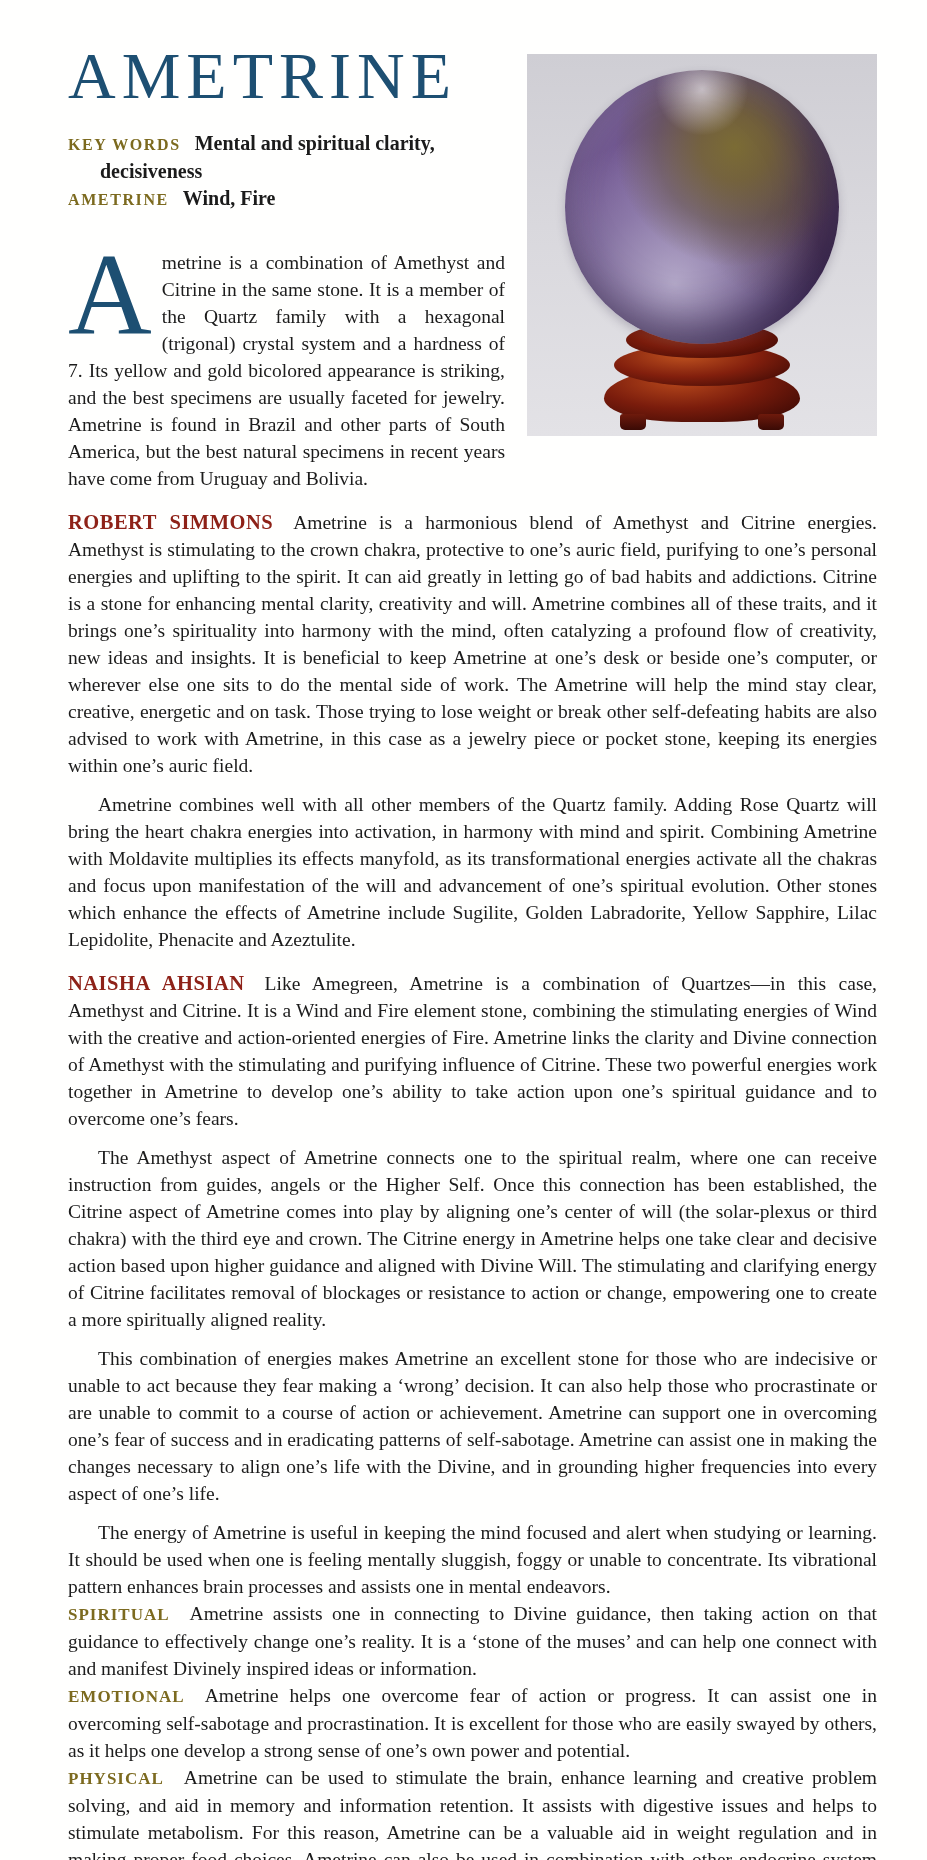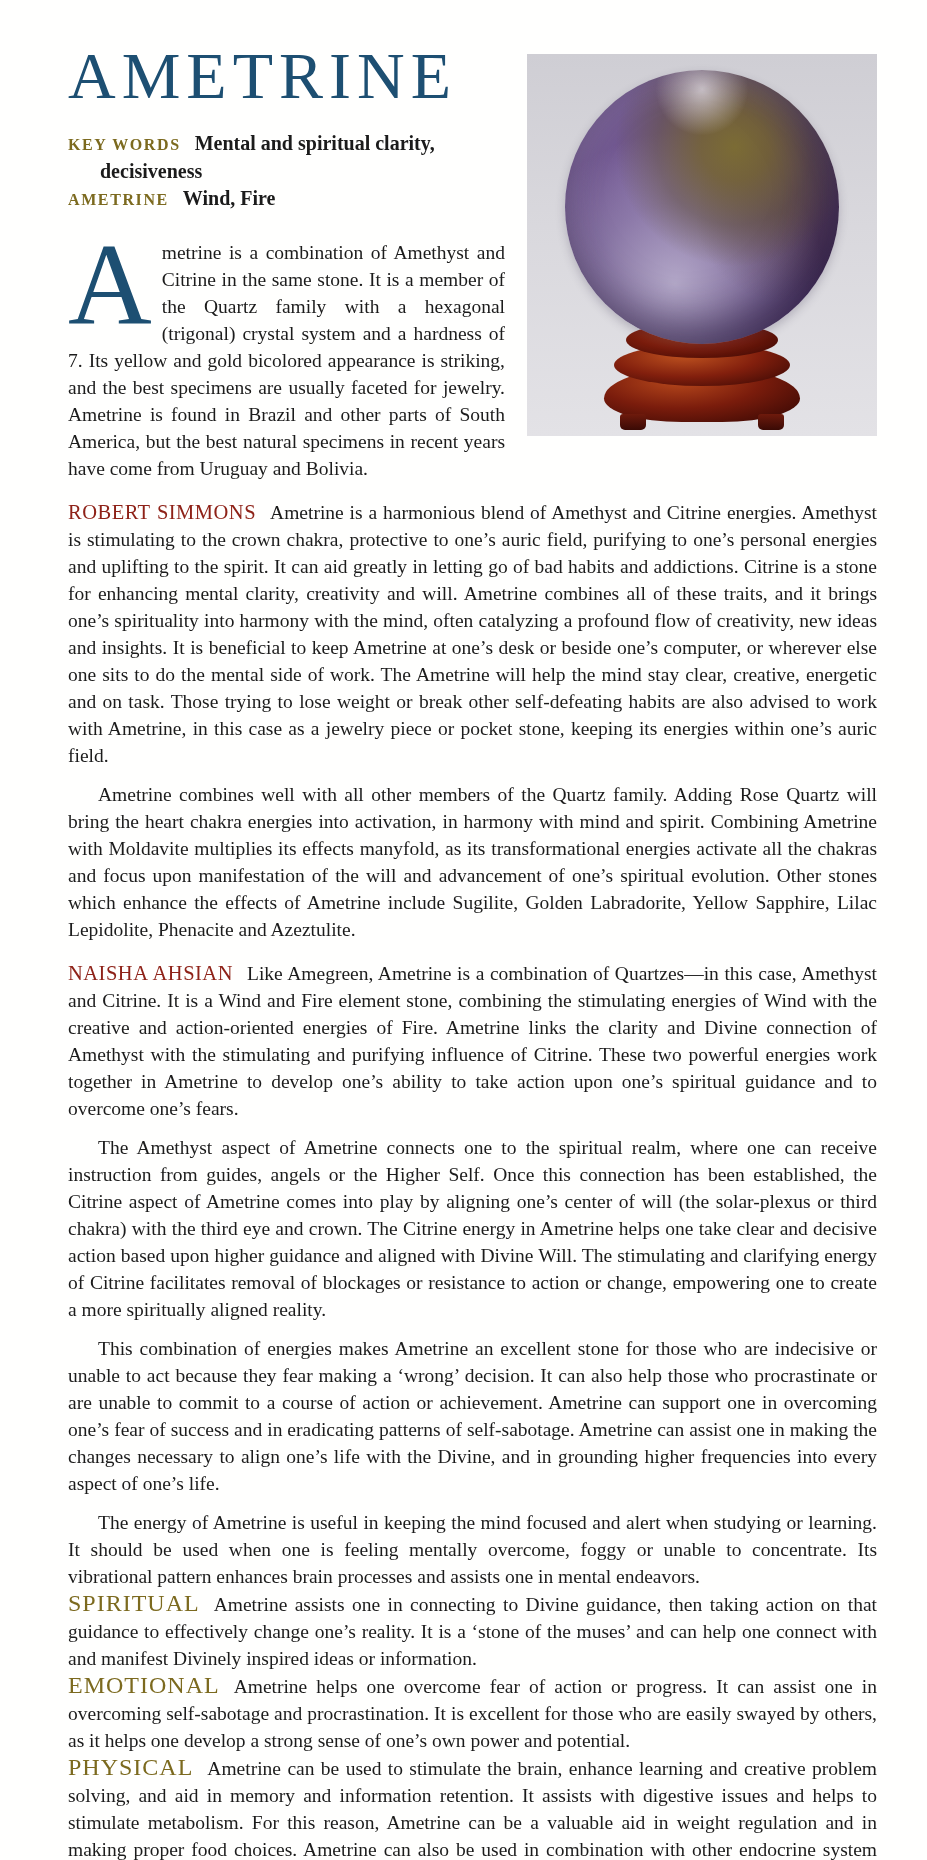--- a/index.html
+++ b/index.html
@@ -46,21 +46,21 @@
     background:radial-gradient(ellipse at 38% 22%, #b8491c 0%, #7a1c0c 48%, #3c0904 92%); }
   .foot-l,.foot-r { top:360px; width:26px; height:16px; border-radius:3px 3px 5px 5px;
     background:linear-gradient(180deg,#6e1a0c,#3a0a05); }
   .foot-l { margin-left:-82px; } .foot-r { margin-left:56px; }
   
   .title {
     font-size:66px; line-height:64px; font-weight:400;
     letter-spacing:6px; color:#1d4f72;
     margin:0 0 22px 0;
   }
-  .keywords { margin-bottom:26px; max-width:430px; }
+  .keywords { margin-bottom:36px; max-width:430px; }
   .kw-row {
     font-size:20px; line-height:27px;
     padding-left:32px; text-indent:-32px;
     text-align:left;
   }
   .kw-label {
     font-size:16px; font-weight:700; letter-spacing:1.6px;
     color:#7c6a1f; margin-right:14px;
   }
   .kw-value { font-weight:700; color:#1b1b1b; }
@@ -72,25 +72,25 @@
   .intro-para { margin-top:2px; }
   .dropcap {
     float:left;
     font-size:116px; line-height:88px;
     color:#1d4f72;
     margin:2px 10px 0 0;
   }
   .section { margin-top:17px; }
   .indent { text-indent:30px;margin-top:12px; }
   .sec-heading {
-    font-weight:400; font-size:20.5px; letter-spacing:0.5px;
-    margin-right:14px;
+    font-weight:700; font-size:20.5px; letter-spacing:0.5px;
+    margin-right:20px;
   }
   .red { color:#8e2218; }
-  .olive { color:#7c6a1f; font-size:24px; letter-spacing:1px; }
+  .olive { color:#7c6a1f; font-size:17px; letter-spacing:1px; }
   .aspects { margin-top:0; }
 </style>
 </head>
 <body>
 
 <div class="page">
 
   <div class="photo">
     <div class="stand">
       <div class="base"></div>
@@ -113,21 +113,21 @@
 
   <div class="section">
     <p class="para"><span class="sec-heading red">ROBERT SIMMONS</span><span>Ametrine is a harmonious blend of Amethyst and Citrine energies. Amethyst is stimulating to the crown chakra, protective to one’s auric field, purifying to one’s personal energies and uplifting to the spirit. It can aid greatly in letting go of bad habits and addictions. Citrine is a stone for enhancing mental clarity, creativity and will. Ametrine combines all of these traits, and it brings one’s spirituality into harmony with the mind, often catalyzing a profound flow of creativity, new ideas and insights. It is beneficial to keep Ametrine at one’s desk or beside one’s computer, or wherever else one sits to do the mental side of work. The Ametrine will help the mind stay clear, creative, energetic and on task. Those trying to lose weight or break other self-defeating habits are also advised to work with Ametrine, in this case as a jewelry piece or pocket stone, keeping its energies within one’s auric field.</span></p>
     <p class="para indent">Ametrine combines well with all other members of the Quartz family. Adding Rose Quartz will bring the heart chakra energies into activation, in harmony with mind and spirit. Combining Ametrine with Moldavite multiplies its effects manyfold, as its transformational energies activate all the chakras and focus upon manifestation of the will and advancement of one’s spiritual evolution. Other stones which enhance the effects of Ametrine include Sugilite, Golden Labradorite, Yellow Sapphire, Lilac Lepidolite, Phenacite and Azeztulite.</p>
   </div>
 
   <div class="section">
     <p class="para"><span class="sec-heading red">NAISHA AHSIAN</span><span>Like Amegreen, Ametrine is a combination of Quartzes—in this case, Amethyst and Citrine. It is a Wind and Fire element stone, combining the stimulating energies of Wind with the creative and action-oriented energies of Fire. Ametrine links the clarity and Divine connection of Amethyst with the stimulating and purifying influence of Citrine. These two powerful energies work together in Ametrine to develop one’s ability to take action upon one’s spiritual guidance and to overcome one’s fears.</span></p>
     <p class="para indent">The Amethyst aspect of Ametrine connects one to the spiritual realm, where one can receive instruction from guides, angels or the Higher Self. Once this connection has been established, the Citrine aspect of Ametrine comes into play by aligning one’s center of will (the solar-plexus or third chakra) with the third eye and crown. The Citrine energy in Ametrine helps one take clear and decisive action based upon higher guidance and aligned with Divine Will. The stimulating and clarifying energy of Citrine facilitates removal of blockages or resistance to action or change, empowering one to create a more spiritually aligned reality.</p>
     <p class="para indent">This combination of energies makes Ametrine an excellent stone for those who are indecisive or unable to act because they fear making a ‘wrong’ decision. It can also help those who procrastinate or are unable to commit to a course of action or achievement. Ametrine can support one in overcoming one’s fear of success and in eradicating patterns of self-sabotage. Ametrine can assist one in making the changes necessary to align one’s life with the Divine, and in grounding higher frequencies into every aspect of one’s life.</p>
-    <p class="para indent">The energy of Ametrine is useful in keeping the mind focused and alert when studying or learning. It should be used when one is feeling mentally overcome, foggy or unable to concentrate. Its vibrational pattern enhances brain processes and assists one in mental endeavors.</p>
+    <p class="para indent">The energy of Ametrine is useful in keeping the mind focused and alert when studying or learning. It should be used when one is feeling mentally sluggish, foggy or unable to concentrate. Its vibrational pattern enhances brain processes and assists one in mental endeavors.</p>
   </div>
 
   <div class="aspects">
     <p class="para"><span class="sec-heading olive">SPIRITUAL</span><span>Ametrine assists one in connecting to Divine guidance, then taking action on that guidance to effectively change one’s reality. It is a ‘stone of the muses’ and can help one connect with and manifest Divinely inspired ideas or information.</span></p>
     <p class="para"><span class="sec-heading olive">EMOTIONAL</span><span>Ametrine helps one overcome fear of action or progress. It can assist one in overcoming self-sabotage and procrastination. It is excellent for those who are easily swayed by others, as it helps one develop a strong sense of one’s own power and potential.</span></p>
     <p class="para"><span class="sec-heading olive">PHYSICAL</span><span>Ametrine can be used to stimulate the brain, enhance learning and creative problem solving, and aid in memory and information retention. It assists with digestive issues and helps to stimulate metabolism. For this reason, Ametrine can be a valuable aid in weight regulation and in making proper food choices. Ametrine can also be used in combination with other endocrine system support stones to assist in hormonal balance.</span></p>
     <p class="para"><span class="sec-heading olive">AFFIRMATION</span><span>I align my thoughts and will to the Divine pattern of my spiritual purpose.</span></p>
   </div>
 
 </div>

